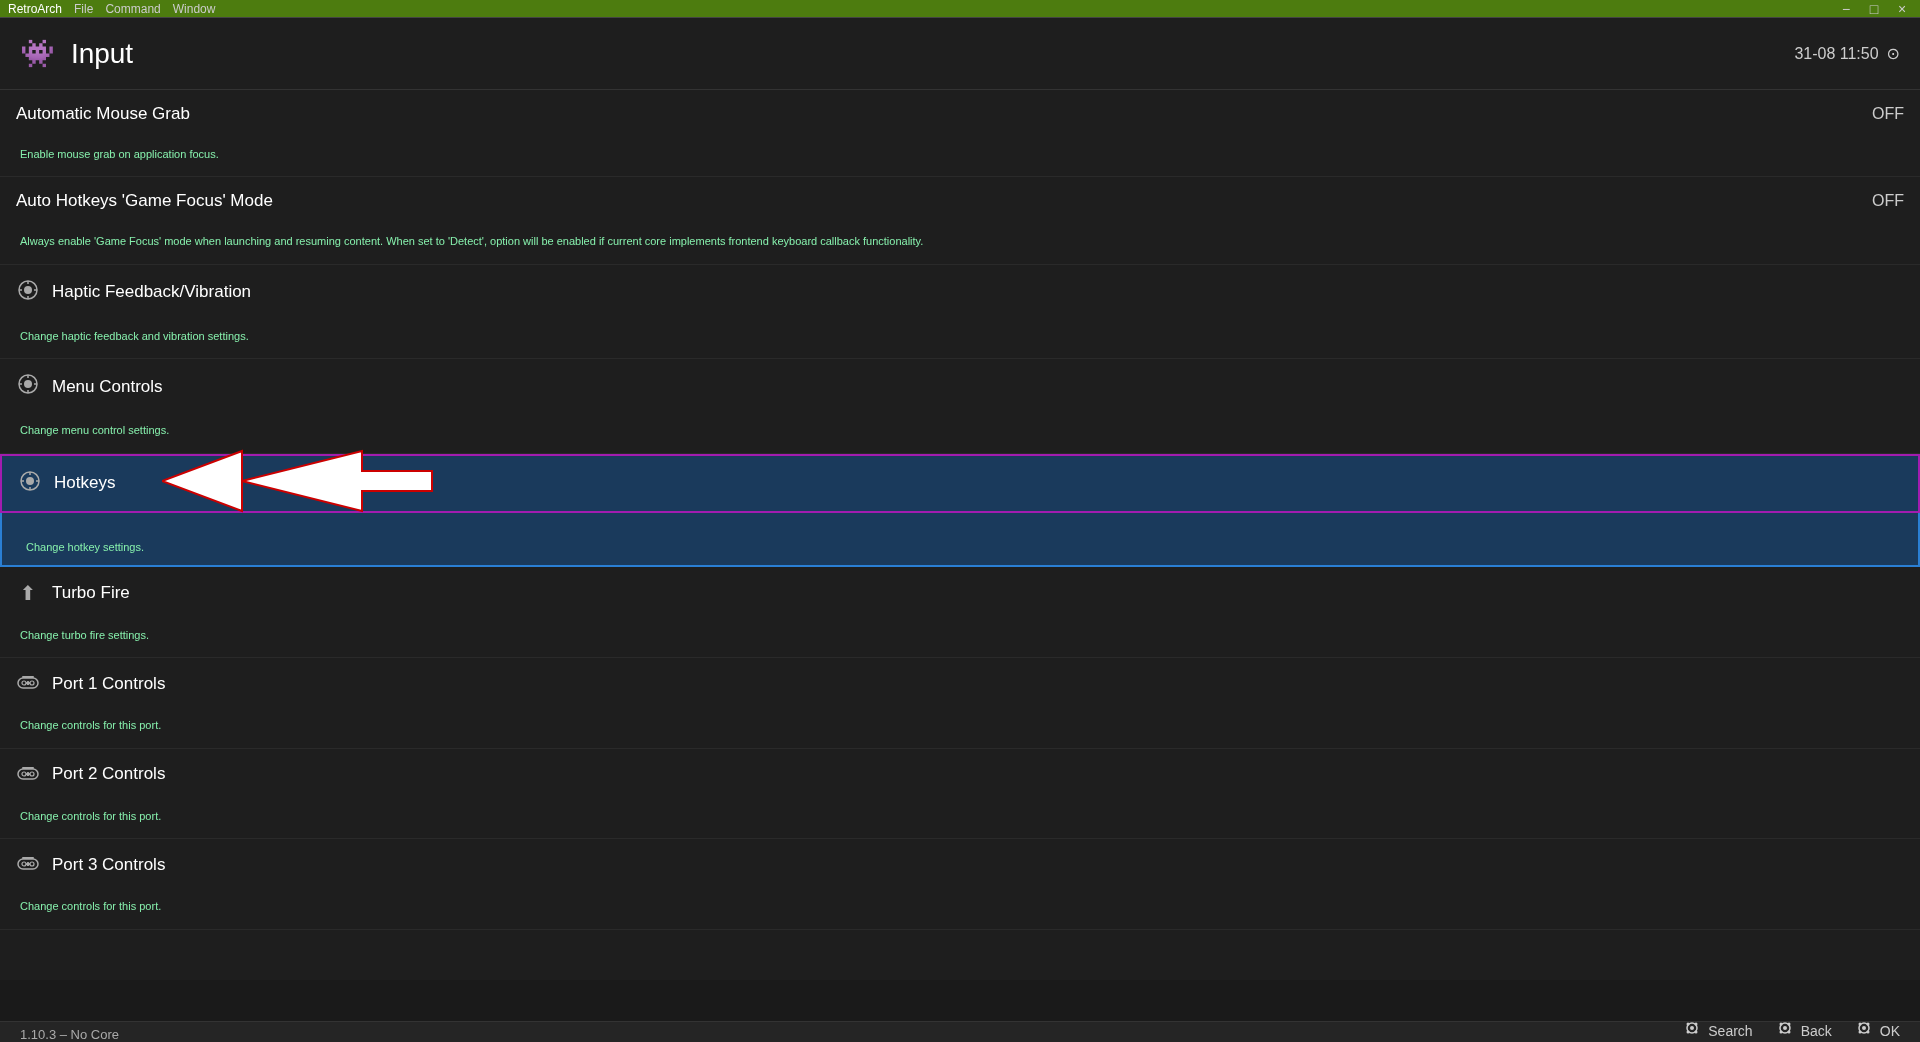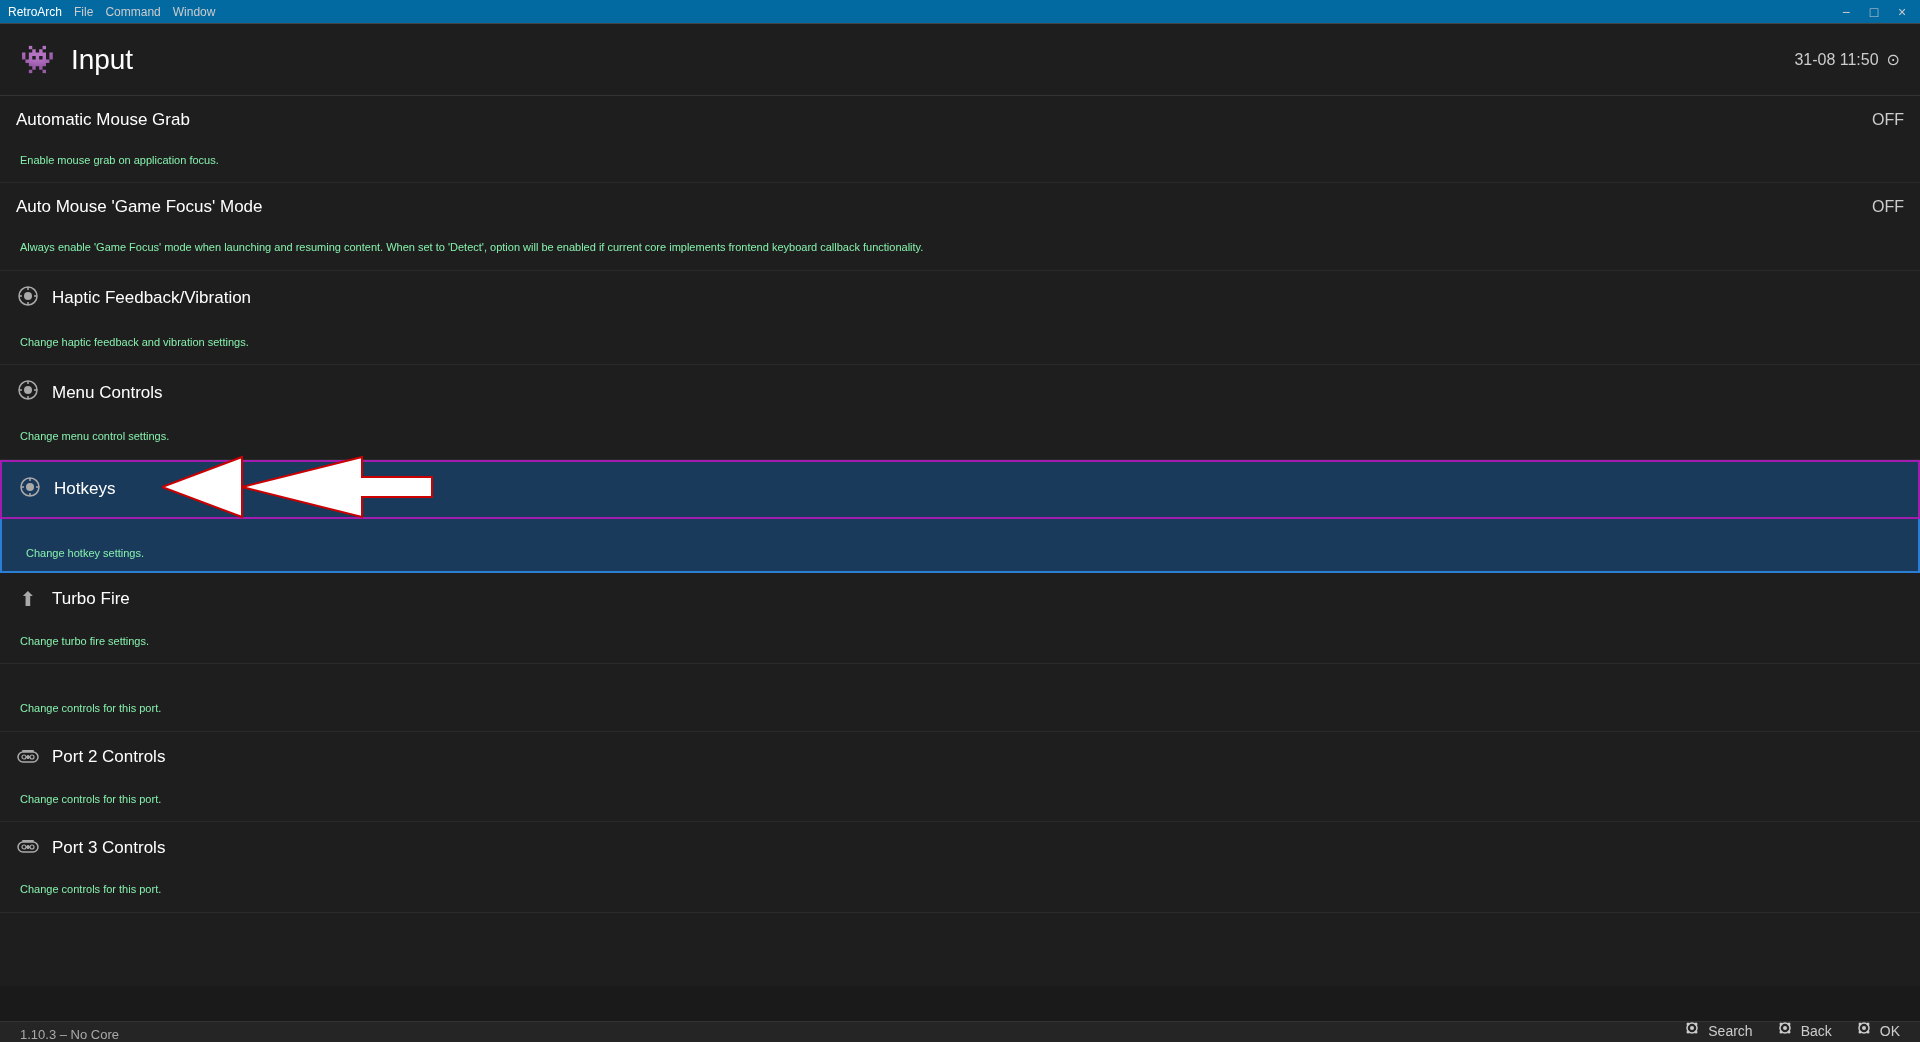--- a/index.html
+++ b/index.html
@@ -9,22 +9,22 @@
       background: #1a1a1a;
       color: #ffffff;
       font-family: 'Segoe UI', Arial, sans-serif;
       font-size: 14px;
       overflow: hidden;
       position: relative;
     }
 
     
     .title-bar {
-      background: #0369a1;
-      height: 24px;
+      background: #4d7c0f;
+      height: 18px;
       display: flex;
       align-items: center;
       justify-content: space-between;
       padding: 0 8px;
       border-bottom: 1px solid #444;
     }
     .title-bar-left {
       display: flex;
       align-items: center;
       gap: 12px;
@@ -215,21 +215,21 @@
         <span class="setting-name">Automatic Mouse Grab</span>
       </div>
       <span class="setting-value">OFF</span>
     </div>
     <div class="setting-desc">Enable mouse grab on application focus.</div>
   </div>
 
   <div class="setting-item">
     <div class="setting-row">
       <div class="setting-label-group">
-        <span class="setting-name">Auto Mouse 'Game Focus' Mode</span>
+        <span class="setting-name">Auto Hotkeys 'Game Focus' Mode</span>
       </div>
       <span class="setting-value">OFF</span>
     </div>
     <div class="setting-desc">Always enable 'Game Focus' mode when launching and resuming content. When set to 'Detect', option will be enabled if current core implements frontend keyboard callback functionality.</div>
   </div>
 
   <div class="setting-item">
     <div class="setting-row">
       <div class="setting-label-group">
         <span class="setting-icon">
@@ -291,20 +291,35 @@
     <div class="setting-row">
       <div class="setting-label-group">
         <span class="setting-icon" style="font-size:20px;">⬆</span>
         <span class="setting-name">Turbo Fire</span>
       </div>
     </div>
     <div class="setting-desc">Change turbo fire settings.</div>
   </div>
 
   <div class="setting-item">
+    <div class="setting-row">
+      <div class="setting-label-group">
+        <span class="setting-icon">
+          <svg width="24" height="18" viewBox="0 0 24 18" fill="none">
+            <rect x="2" y="6" width="20" height="10" rx="5" stroke="#aaa" stroke-width="1.5"></rect>
+            <rect x="6" y="4" width="12" height="2" rx="1" fill="#aaa"></rect>
+            <circle cx="8" cy="11" r="2" stroke="#aaa" stroke-width="1.2"></circle>
+            <circle cx="16" cy="11" r="2" stroke="#aaa" stroke-width="1.2"></circle>
+            <rect x="11" y="9" width="2" height="4" rx="0.5" fill="#aaa"></rect>
+            <rect x="10" y="10" width="4" height="2" rx="0.5" fill="#aaa"></rect>
+          </svg>
+        </span>
+        <span class="setting-name">Port 1 Controls</span>
+      </div>
+    </div>
     <div class="setting-desc">Change controls for this port.</div>
   </div>
 
   <div class="setting-item">
     <div class="setting-row">
       <div class="setting-label-group">
         <span class="setting-icon">
           <svg width="24" height="18" viewBox="0 0 24 18" fill="none">
             <rect x="2" y="6" width="20" height="10" rx="5" stroke="#aaa" stroke-width="1.5"></rect>
             <rect x="6" y="4" width="12" height="2" rx="1" fill="#aaa"></rect>

